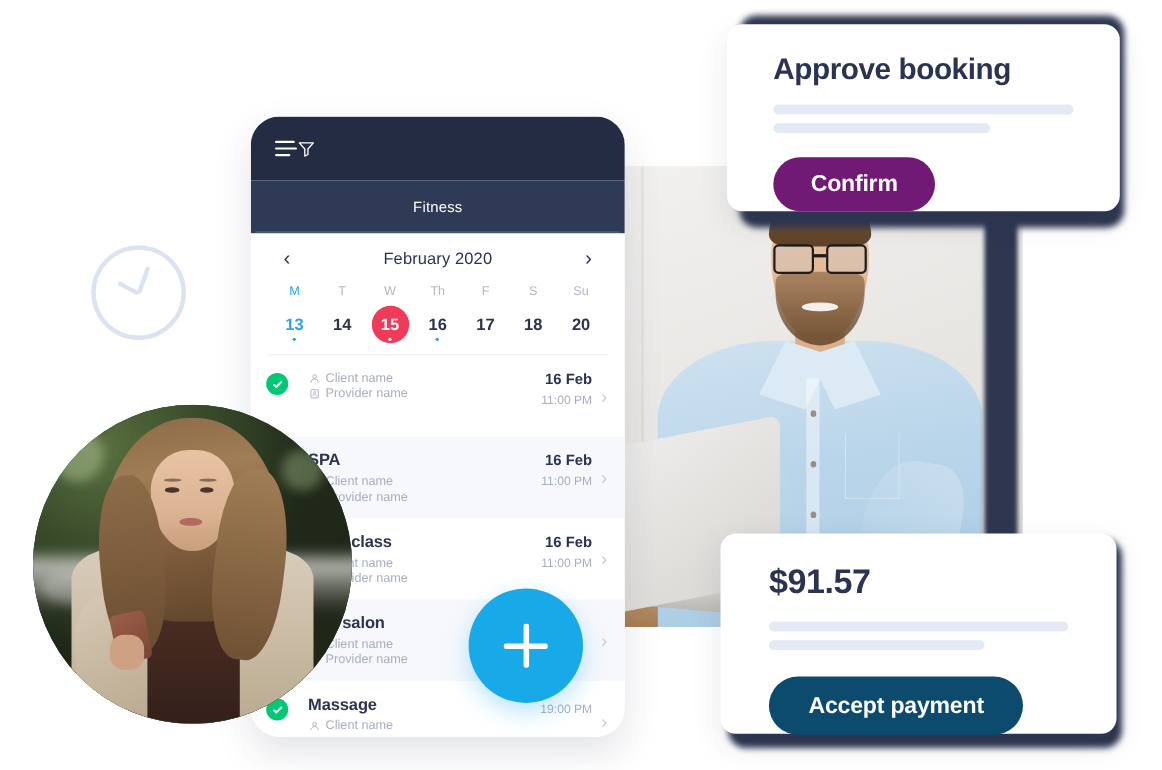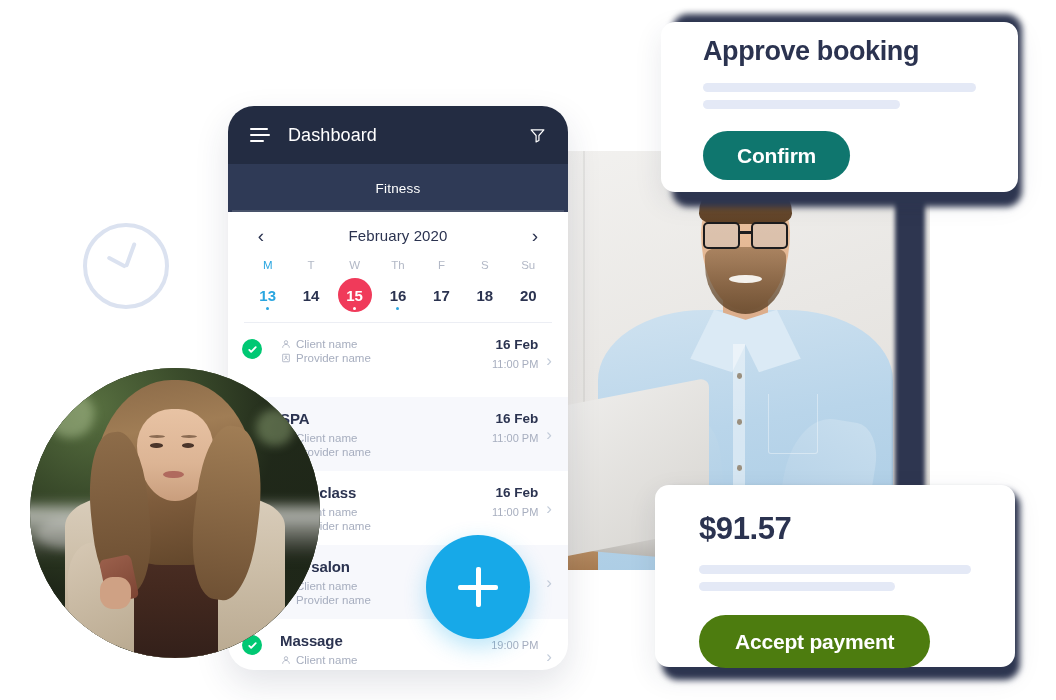--- a/index.html
+++ b/index.html
@@ -427,21 +427,21 @@
     background: #ffffff;
     border-radius: 14px;
     z-index: 8;
     box-shadow: 0 10px 28px rgba(40,50,80,0.10);
   }
   #card-approve {
     left: 661px;
     top: 22px;
     width: 357px;
     height: 170px;
-    padding: 14px 42px;
+    padding: 26px 42px;
     box-sizing: border-box;
   }
   #card-payment {
     left: 655px;
     top: 485px;
     width: 360px;
     height: 182px;
     padding: 26px 44px;
     box-sizing: border-box;
   }
@@ -470,26 +470,26 @@
     border-radius: 30px;
     color: #ffffff;
     font-family: "Liberation Sans", sans-serif;
     font-size: 21px;
     font-weight: bold;
     letter-spacing: -0.2px;
     cursor: pointer;
     line-height: 1;
   }
   #confirm-button {
-    background: #0f766e;
+    background: #701a75;
     padding: 14px 34px;
     margin-top: 14px;
   }
   #accept-payment-button {
-    background: #4d7c0f;
+    background: #0c4a6e;
     padding: 16px 36px;
     margin-top: 16px;
   }
 
   
   #phone {
     position: absolute;
     left: 228px;
     top: 106px;
     width: 340px;
@@ -804,21 +804,20 @@
   </div>
 
   <div id="phone">
 
     <div id="phone-header">
       <div id="hamburger-icon">
         <i></i>
           <i></i>
           <i></i>
       </div>
-      <div id="phone-title">Dashboard</div>
       <svg id="filter-icon" viewBox="0 0 24 24" fill="none" stroke="#ffffff" stroke-width="1.7" stroke-linecap="round" stroke-linejoin="round">
         <path d="M3 4h18l-7 8v7l-4 2v-9z"></path>
       </svg>
     </div>
 
     <div id="phone-tabs">
       <div class="phone-tab active-light">Fitness</div>
     </div>
 
     <div id="month-bar">

